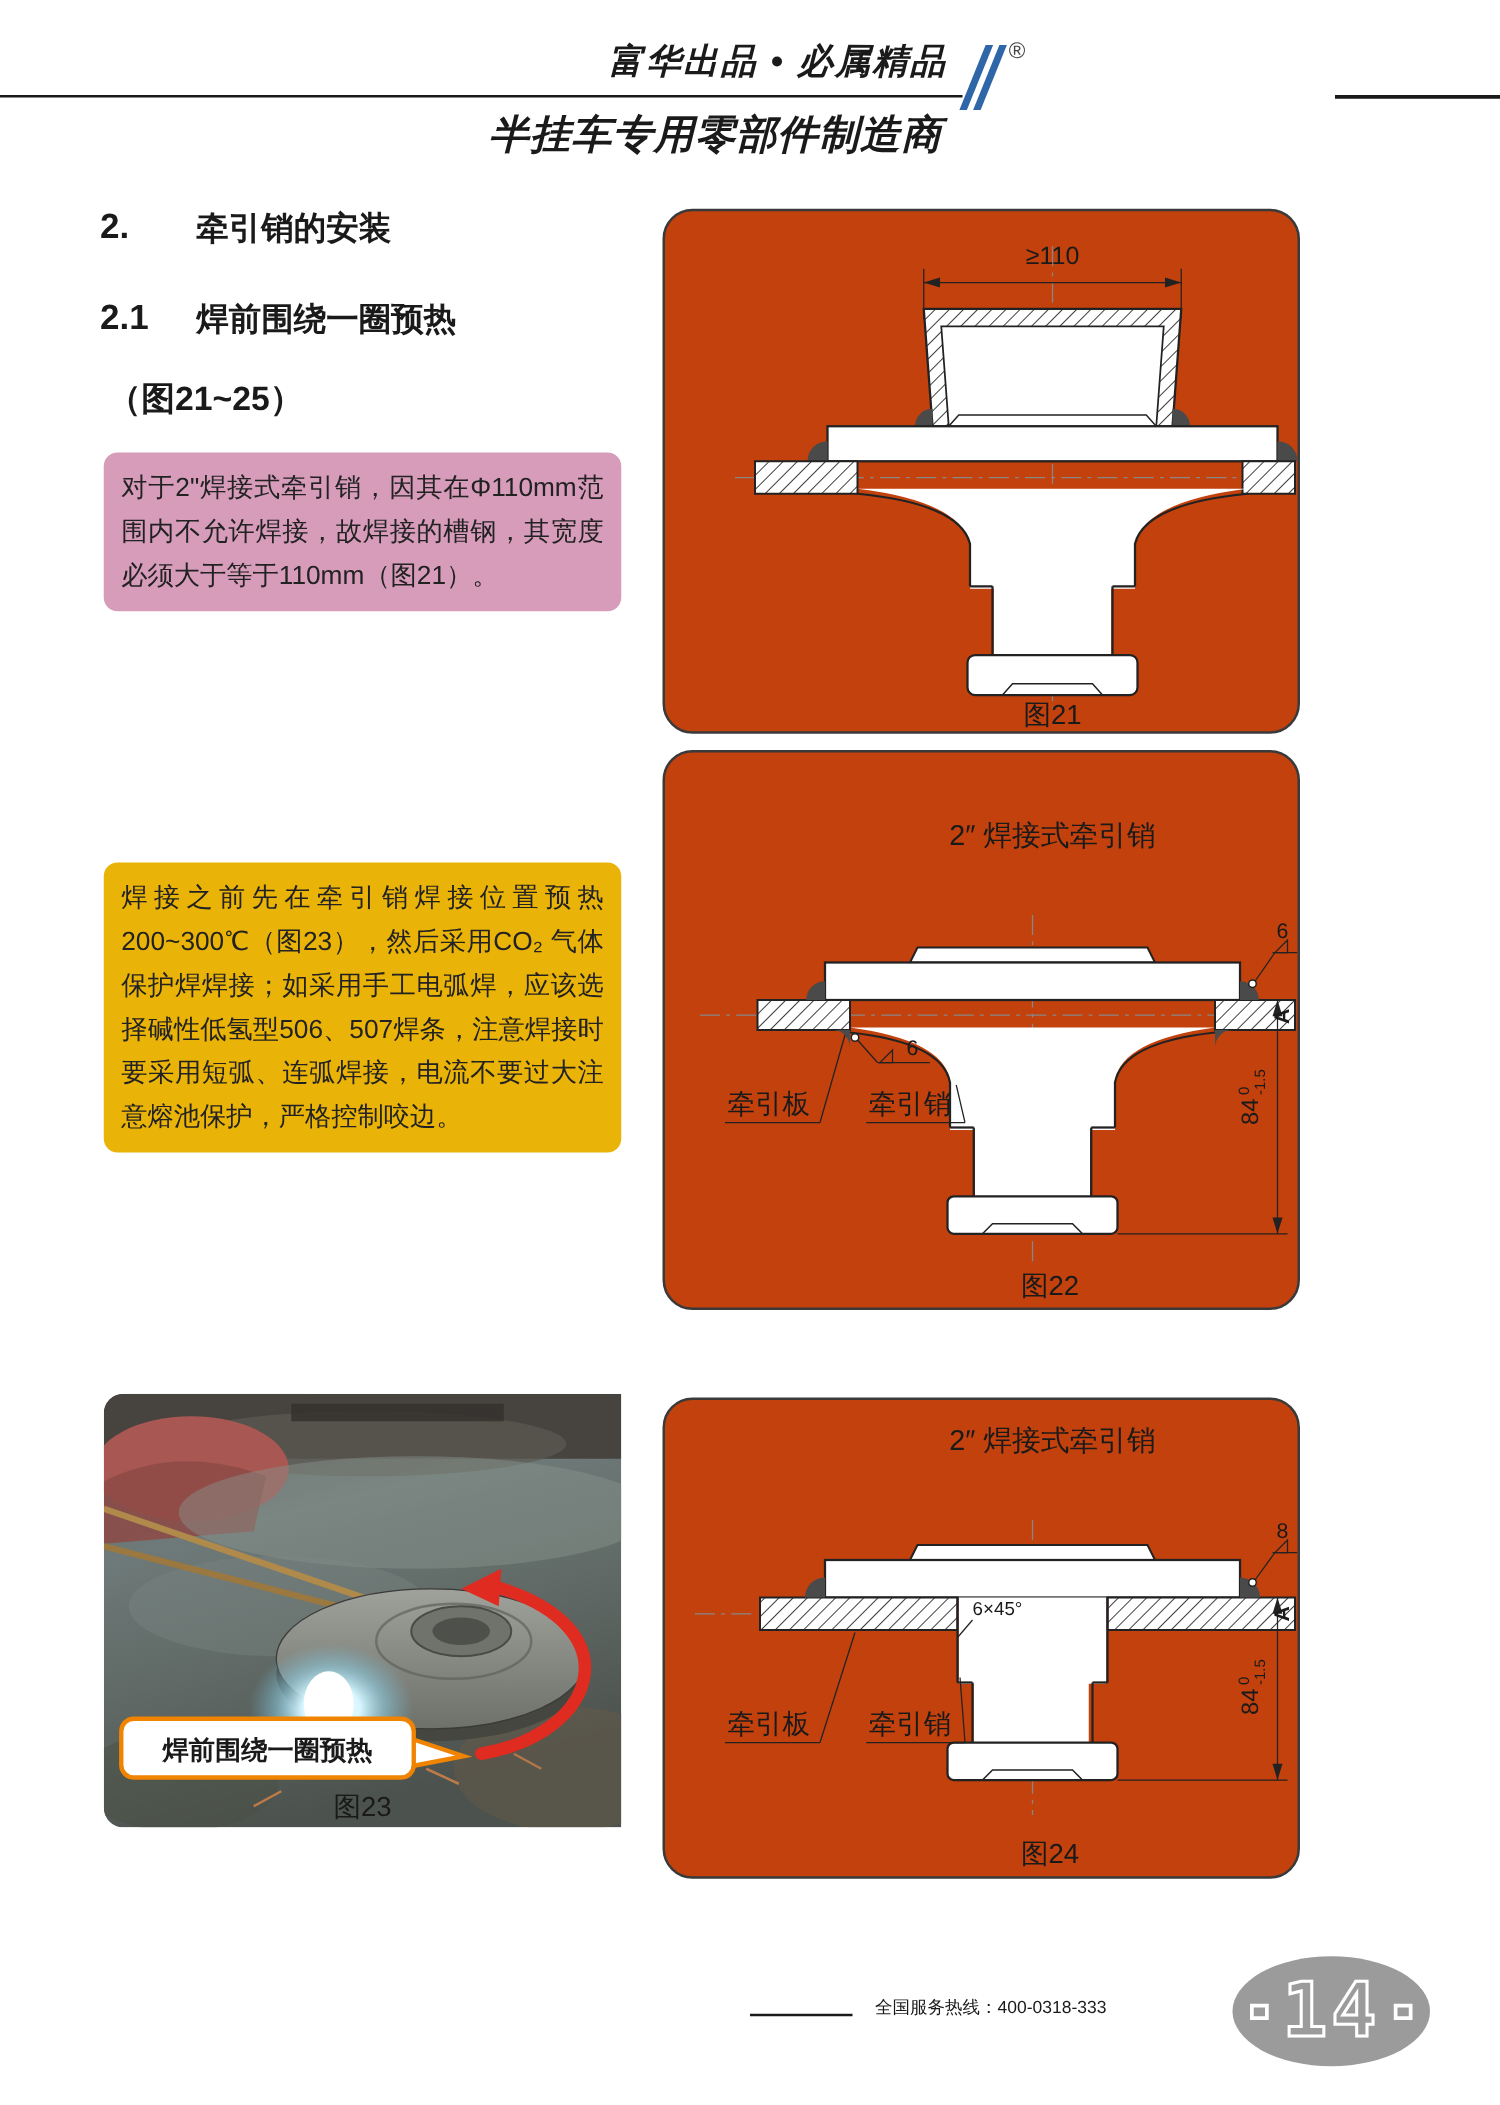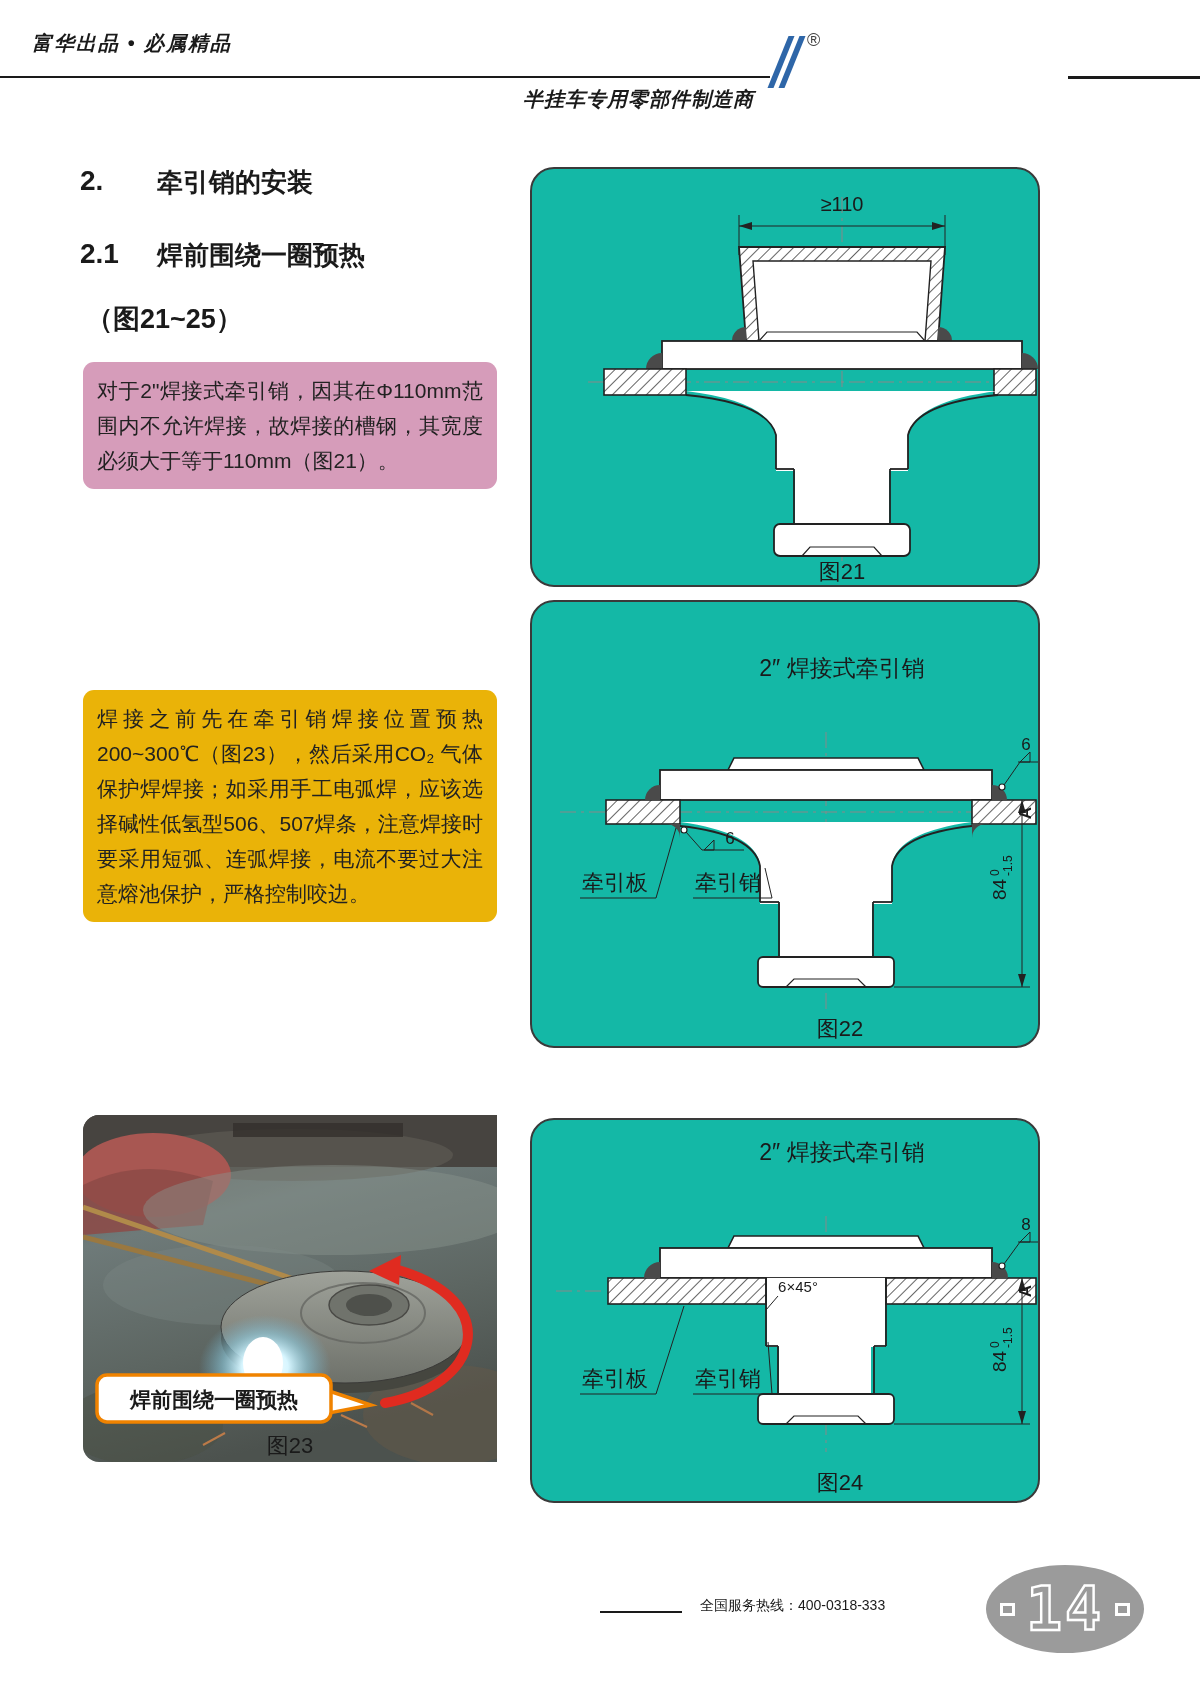--- a/index.html
+++ b/index.html
@@ -1,40 +1,40 @@
 <!DOCTYPE html>
 <html><head>
 <meta charset="utf-8">
 <style>
   * { margin:0; padding:0; box-sizing:border-box; }
   html,body { background:#ffffff; }
   body { width:1200px; height:1684px; position:relative; font-family:"Liberation Sans", sans-serif; color:#1a1a1a; overflow:hidden; }
   .abs { position:absolute; }
 
   
-  .hdr-slogan { left:0; top:30px; width:758px; font-size:20px; font-weight:bold; font-style:italic; letter-spacing:2px;margin-left:32px; }
+  .hdr-slogan { left:0; top:30px; width:758px; text-align:right; font-size:28px; font-weight:bold; font-style:italic; letter-spacing:2px; }
   .hdr-rule-left { left:0; top:76px; width:770px; height:2px; background:#1a1a1a; }
-  .hdr-sub { left:0; top:86px; width:754px; text-align:right; font-size:20px; font-weight:bold; font-style:italic; letter-spacing:1px; }
+  .hdr-sub { left:0; top:86px; width:754px; text-align:right; font-size:32px; font-weight:bold; font-style:italic; letter-spacing:1px; }
   .hdr-rule-right { left:1068px; top:76px; width:132px; height:3px; background:#1a1a1a; }
   .logo { left:778px; top:28px; display:flex; align-items:flex-start; }
   .logo-slashes { display:flex; gap:5px; margin-top:8px; margin-right:6px; }
   .logo-slash { width:6px; height:52px; transform:skewX(-22deg); }
   .logo-word { font-size:60px; line-height:58px; font-weight:bold; font-style:italic; letter-spacing:-3px; }
   .logo-reg { font-size:18px; margin-top:2px; margin-left:6px; color:#444; font-style:normal; font-weight:normal; }
 
   
   .h-num { font-size:28px; font-weight:bold; }
   .h-title { font-size:26px; font-weight:bold; }
   .h-range { font-size:27px; font-weight:bold; }
 
   
   .note { left:83px; width:414px; border-radius:11px; padding:11px 14px; font-size:21px; line-height:35px; color:#222; text-align:justify; }
 
   
-  .panel { left:530px; width:510px; border:2px solid #3a3a3a; border-radius:24px; background:#14b8a6; }
+  .panel { left:530px; width:510px; border:2px solid #3a3a3a; border-radius:24px; background:#c2410c; }
 
   
   .photo { left:83px; top:1115px; width:478px; height:347px; border-radius:16px; overflow:hidden; }
 
   
   .ft-rule { left:600px; top:1611px; width:82px; height:2px; background:#1a1a1a; }
   .ft-hotline { left:700px; top:1597px; font-size:14px; }
   .badge { left:986px; top:1565px; width:158px; height:88px; border-radius:50%; display:flex; align-items:center; justify-content:center; gap:11px; }
   .badge-sq { width:15px; height:13px; border:3px solid #fff; }
   .badge-num { font-family:"DejaVu Sans Mono", monospace; font-size:60px; font-weight:bold; letter-spacing:3px; color:transparent; -webkit-text-stroke:2.4px #fff; }

